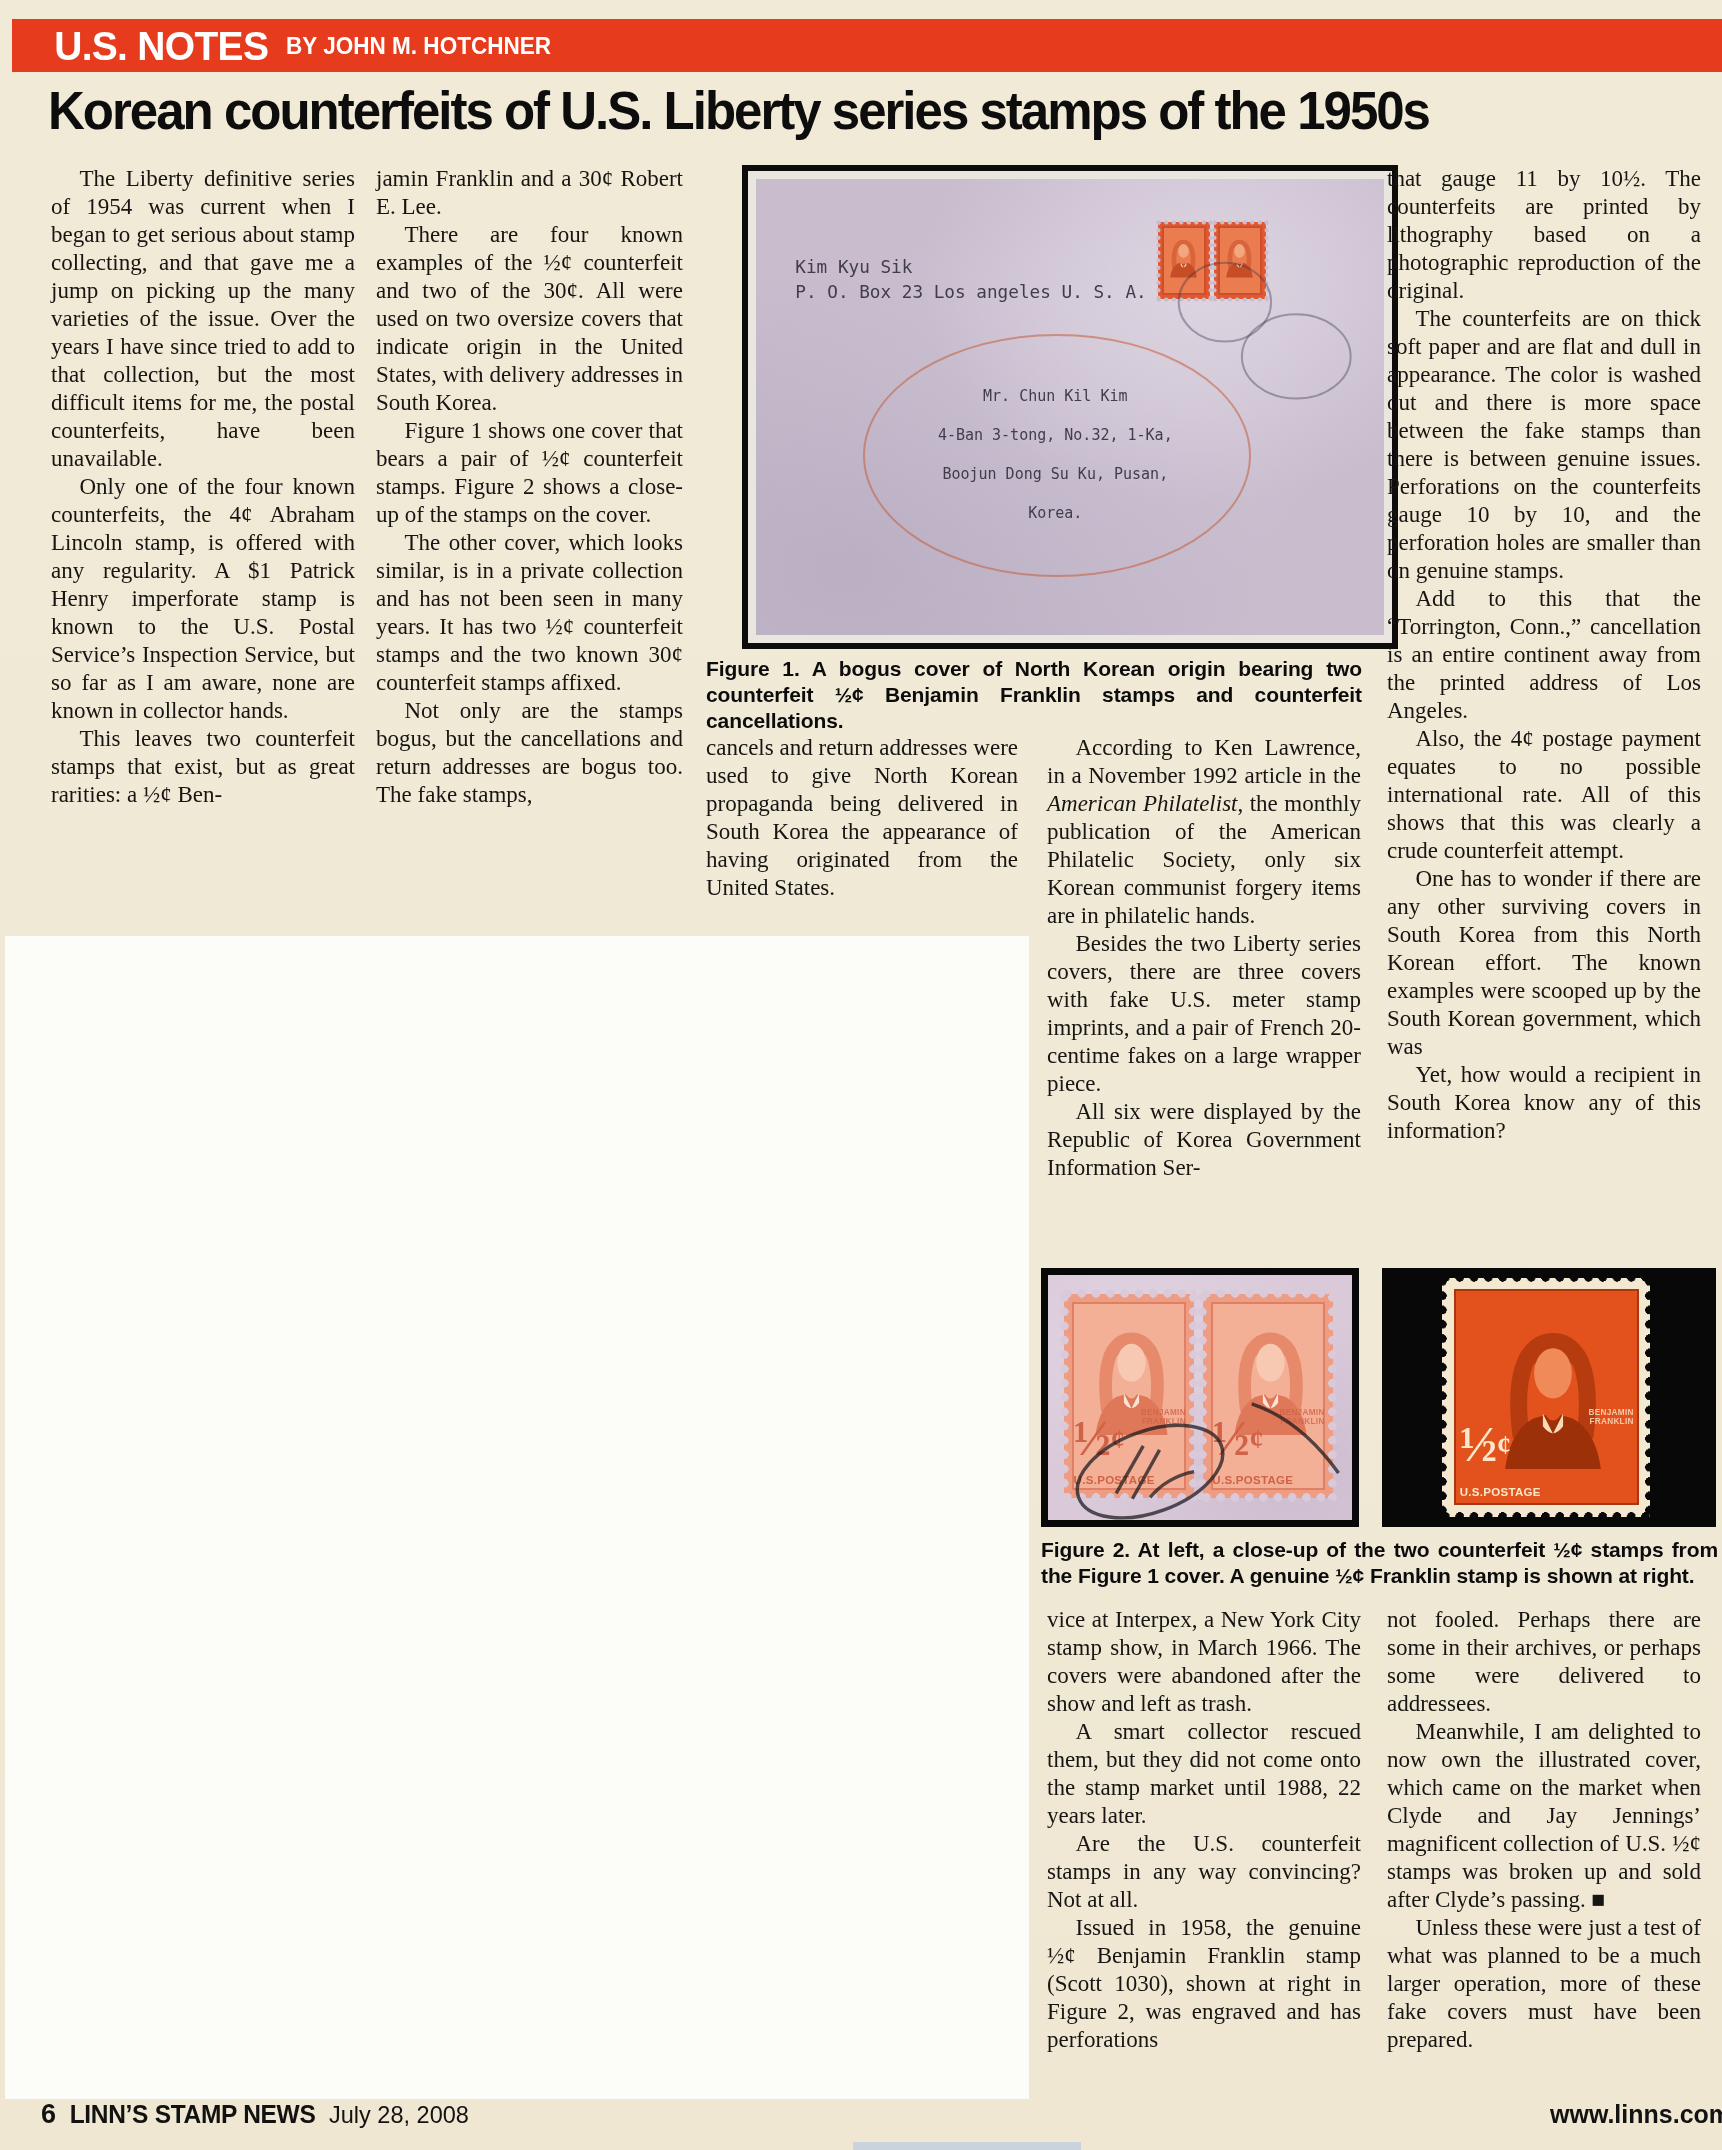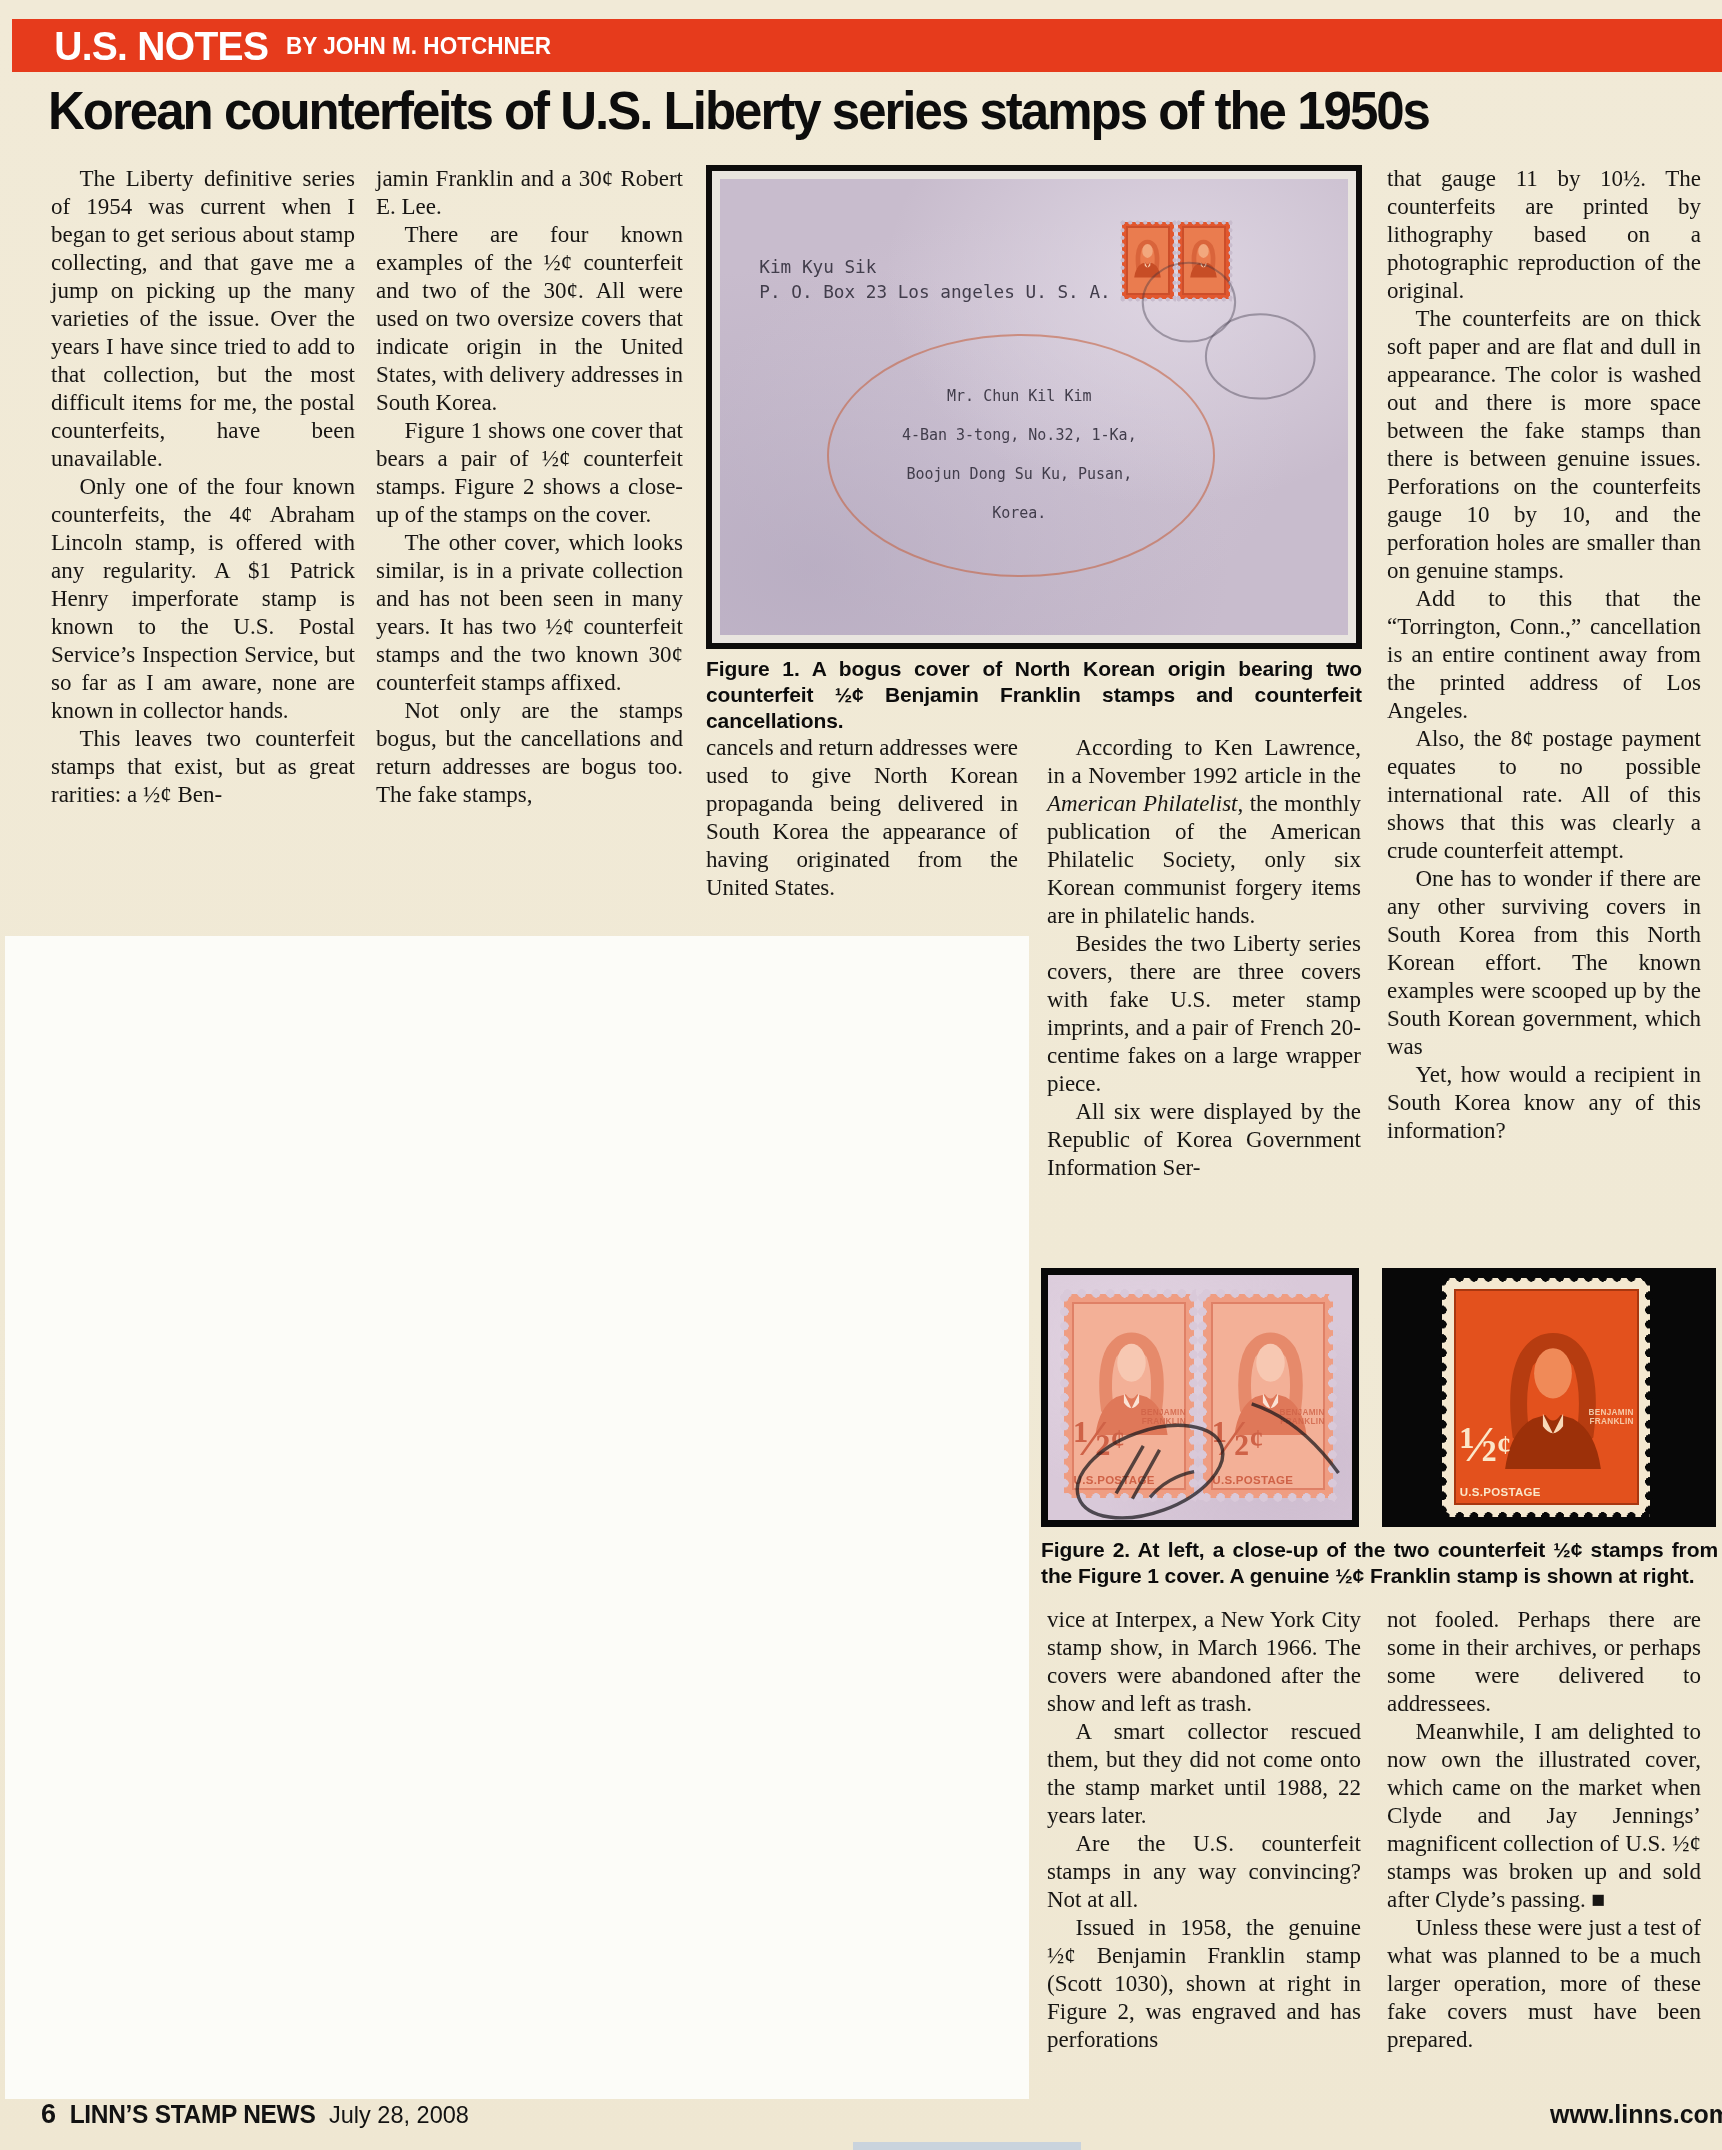--- a/index.html
+++ b/index.html
@@ -21,21 +21,21 @@
             font-weight:700;font-size:51px;letter-spacing:-2px;color:#0d0d0d;white-space:nowrap;
             transform:scaleY(1.05);transform-origin:left top;}
 
   
   .col{position:absolute;font-size:23px;line-height:28px;color:#171513;text-align:justify;}
   .col p{margin:0;text-indent:28.5px;}
   .col p.noind{text-indent:0;}
   .ital{font-style:italic;}
 
   
-  .fig1{position:absolute;left:706px;top:165px;width:656px;height:484px;background:#0d0c0b;}
+  .fig1{position:absolute;left:742px;top:165px;width:656px;height:484px;background:#0d0c0b;}
   .fig1-photo{position:absolute;left:6.1px;top:6.1px;right:6.1px;bottom:6.1px;background:#e9e5df;}
   .envelope{position:absolute;left:8.2px;top:8.2px;right:8.2px;bottom:8.2px;
             background:
               radial-gradient(ellipse at 72% 22%, rgba(226,218,230,.85), rgba(226,218,230,0) 45%),
               radial-gradient(ellipse at 15% 85%, rgba(176,165,188,.6), rgba(176,165,188,0) 55%),
               radial-gradient(ellipse at 45% 55%, rgba(214,205,220,.5), rgba(214,205,220,0) 60%),
               #c8bccd;}
   .typew{font-family:"DejaVu Sans Mono",monospace;color:#413d4b;}
   .return-addr{position:absolute;left:39px;top:76px;font-size:17.7px;line-height:24.5px;}
   .dest-addr{position:absolute;left:146px;top:198px;width:306px;text-align:center;
@@ -201,21 +201,21 @@
   <div class="col" style="left:1047px;top:734px;width:314px;">
     <p><span>According to Ken Lawrence, in a November 1992 article in the </span><span class="ital">American Philatelist</span><span>, the monthly publication of the American Philatelic Society, only six Korean communist forgery items are in philatelic hands.</span></p>
     <p>Besides the two Liberty series covers, there are three covers with fake U.S. meter stamp imprints, and a pair of French 20-centime fakes on a large wrapper piece.</p>
     <p>All six were displayed by the Republic of Korea Government Information Ser-</p>
   </div>
 
   <div class="col" style="left:1387px;top:165px;width:314px;">
     <p class="noind">that gauge 11 by 10½. The counterfeits are printed by lithography based on a photographic reproduction of the original.</p>
     <p>The counterfeits are on thick soft paper and are flat and dull in appearance. The color is washed out and there is more space between the fake stamps than there is between genuine issues. Perforations on the counterfeits gauge 10 by 10, and the perforation holes are smaller than on genuine stamps.</p>
     <p>Add to this that the “Torrington, Conn.,” cancellation is an entire continent away from the printed address of Los Angeles.</p>
-    <p>Also, the 8¢ postage payment equates to no possible international rate. All of this shows that this was clearly a crude counterfeit attempt.</p>
+    <p>Also, the 4¢ postage payment equates to no possible international rate. All of this shows that this was clearly a crude counterfeit attempt.</p>
     <p>One has to wonder if there are any other surviving covers in South Korea from this North Korean effort. The known examples were scooped up by the South Korean government, which was</p>
     <p>Yet, how would a recipient in South Korea know any of this information?</p>
   </div>
 
   <div class="fig2-left">
     <div class="photo">
       <div class="stamp" style="left:16.3px;top:19px;width:130px;height:204px;--hole:#d9c9d9;--body:#ef9d82;--panel:#f3b097;--frame:rgba(216,112,86,.75);--ink:#cf6247;--hair:#e68a6b;--face:#f7c8b2;--coat:#df7859;--collar:#fbe4d6;">
         <div class="body"></div>
         <div class="inner" style="inset:8.2px;"></div>
         <svg class="portrait" viewBox="0 0 100 120" style="left:20.4px;top:11px;width:95px;height:146px;">

